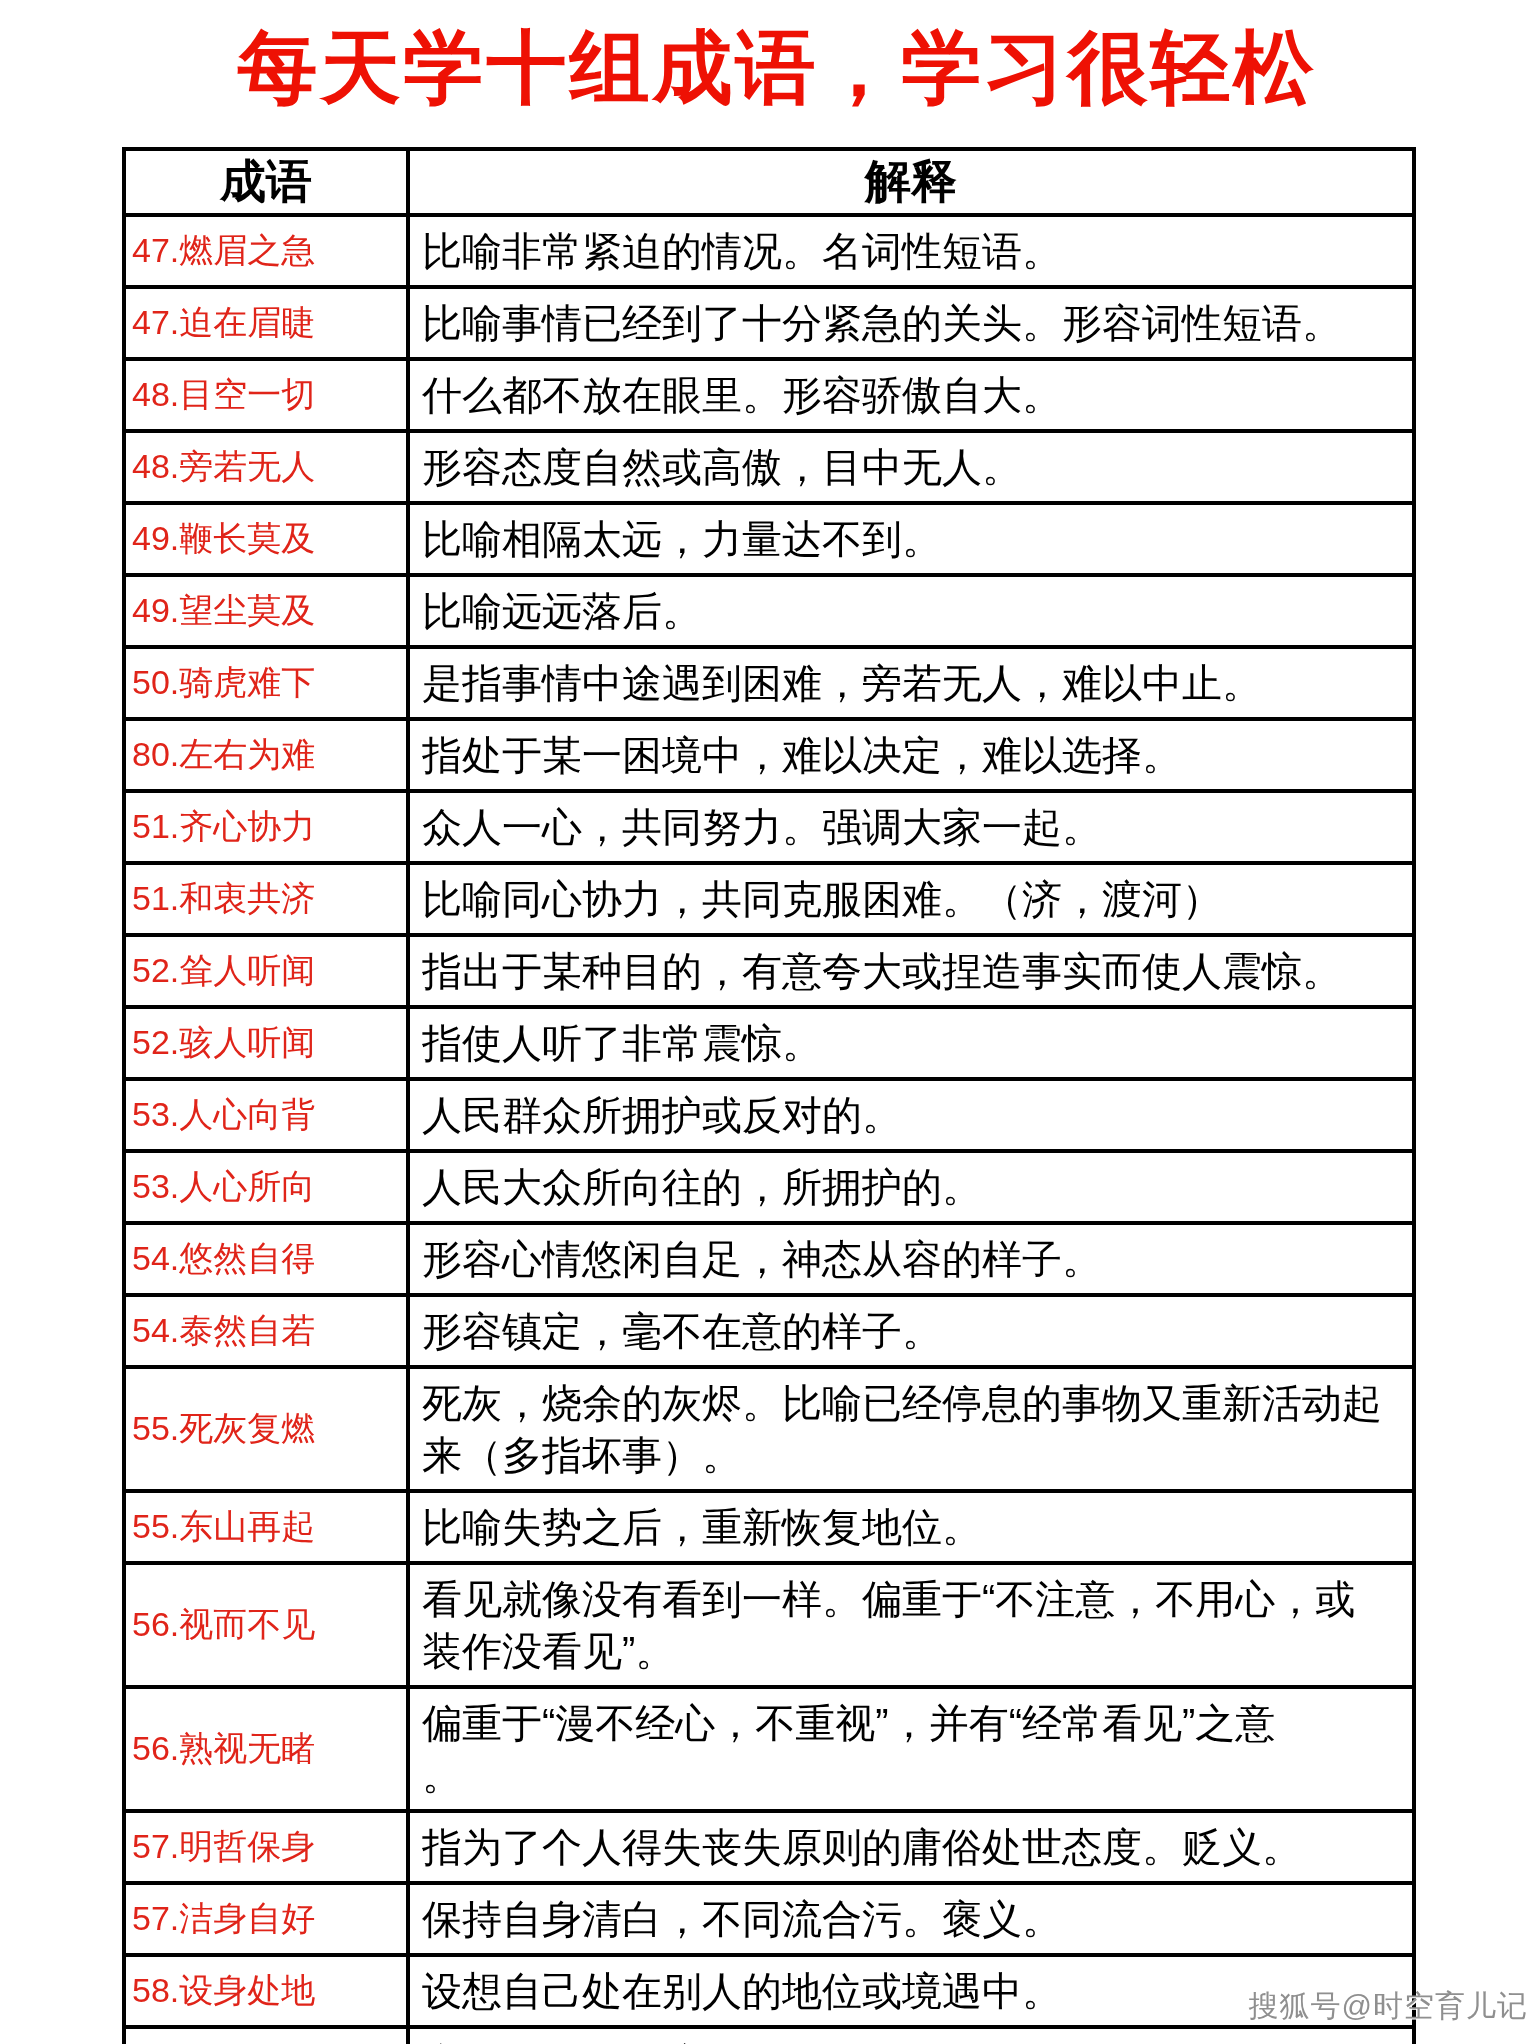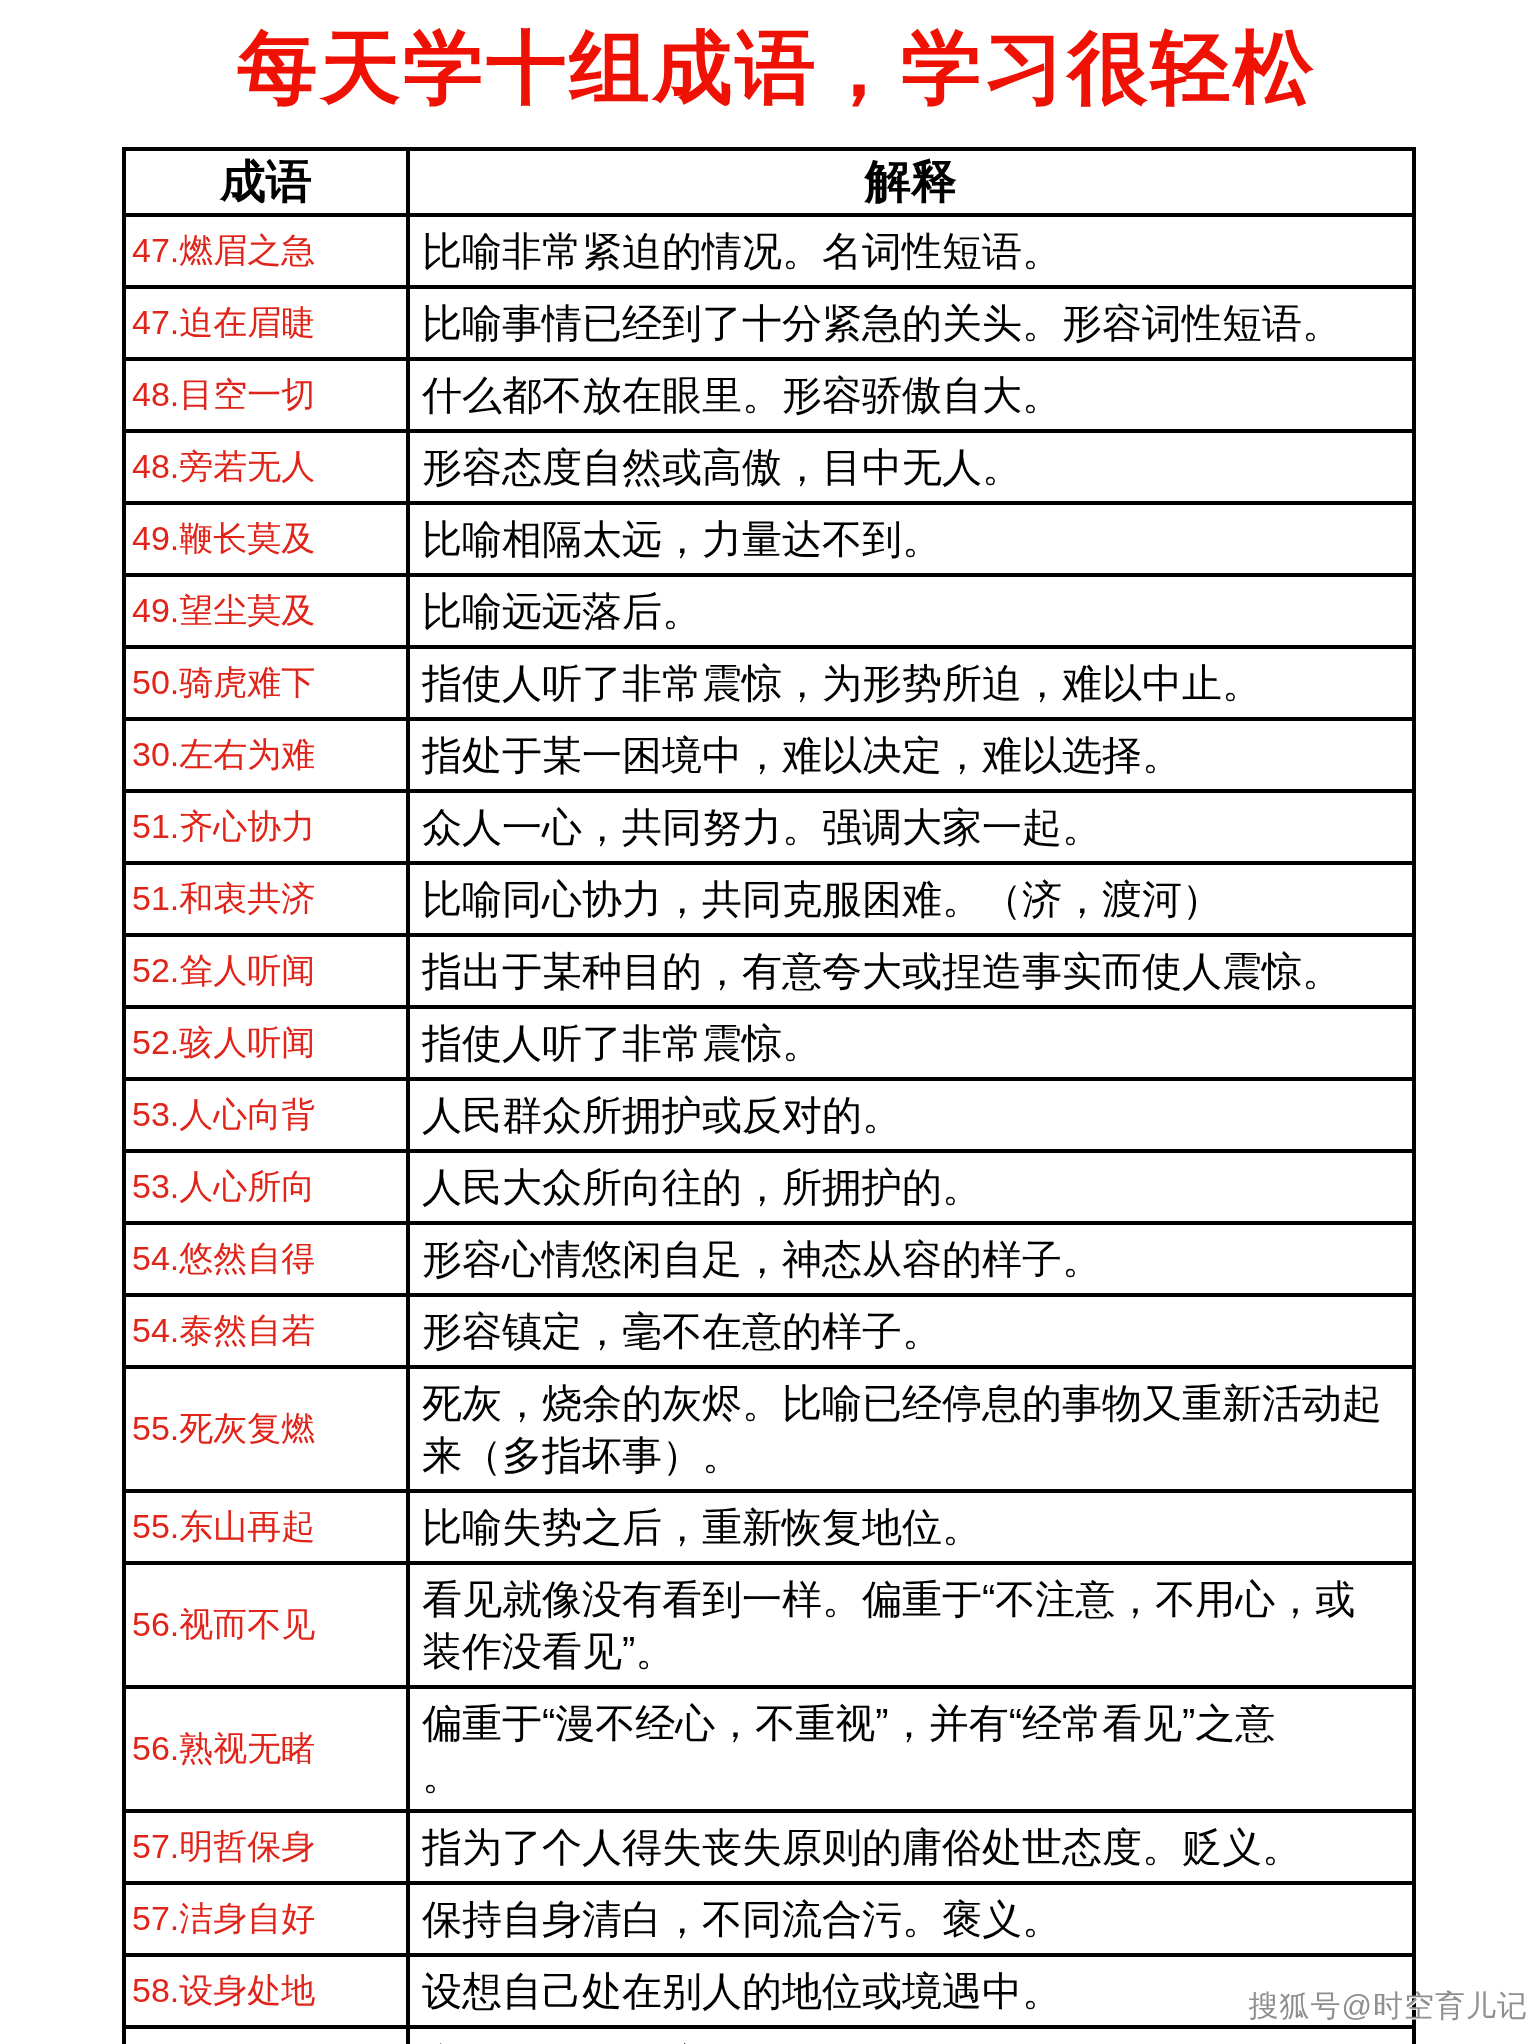--- a/index.html
+++ b/index.html
@@ -92,23 +92,23 @@
   <div class="cell idiom">48.旁若无人</div>
   <div class="cell expl">形容态度自然或高傲，目中无人。</div>
 
   <div class="cell idiom">49.鞭长莫及</div>
   <div class="cell expl">比喻相隔太远，力量达不到。</div>
 
   <div class="cell idiom">49.望尘莫及</div>
   <div class="cell expl">比喻远远落后。</div>
 
   <div class="cell idiom">50.骑虎难下</div>
-  <div class="cell expl">指使人听了非常震惊，为形势所迫，难以中止。</div>
+  <div class="cell expl">是指事情中途遇到困难，旁若无人，难以中止。</div>
 
-  <div class="cell idiom">30.左右为难</div>
+  <div class="cell idiom">80.左右为难</div>
   <div class="cell expl">指处于某一困境中，难以决定，难以选择。</div>
 
   <div class="cell idiom">51.齐心协力</div>
   <div class="cell expl">众人一心，共同努力。强调大家一起。</div>
 
   <div class="cell idiom">51.和衷共济</div>
   <div class="cell expl">比喻同心协力，共同克服困难。（济，渡河）</div>
 
   <div class="cell idiom">52.耸人听闻</div>
   <div class="cell expl">指出于某种目的，有意夸大或捏造事实而使人震惊。</div>

